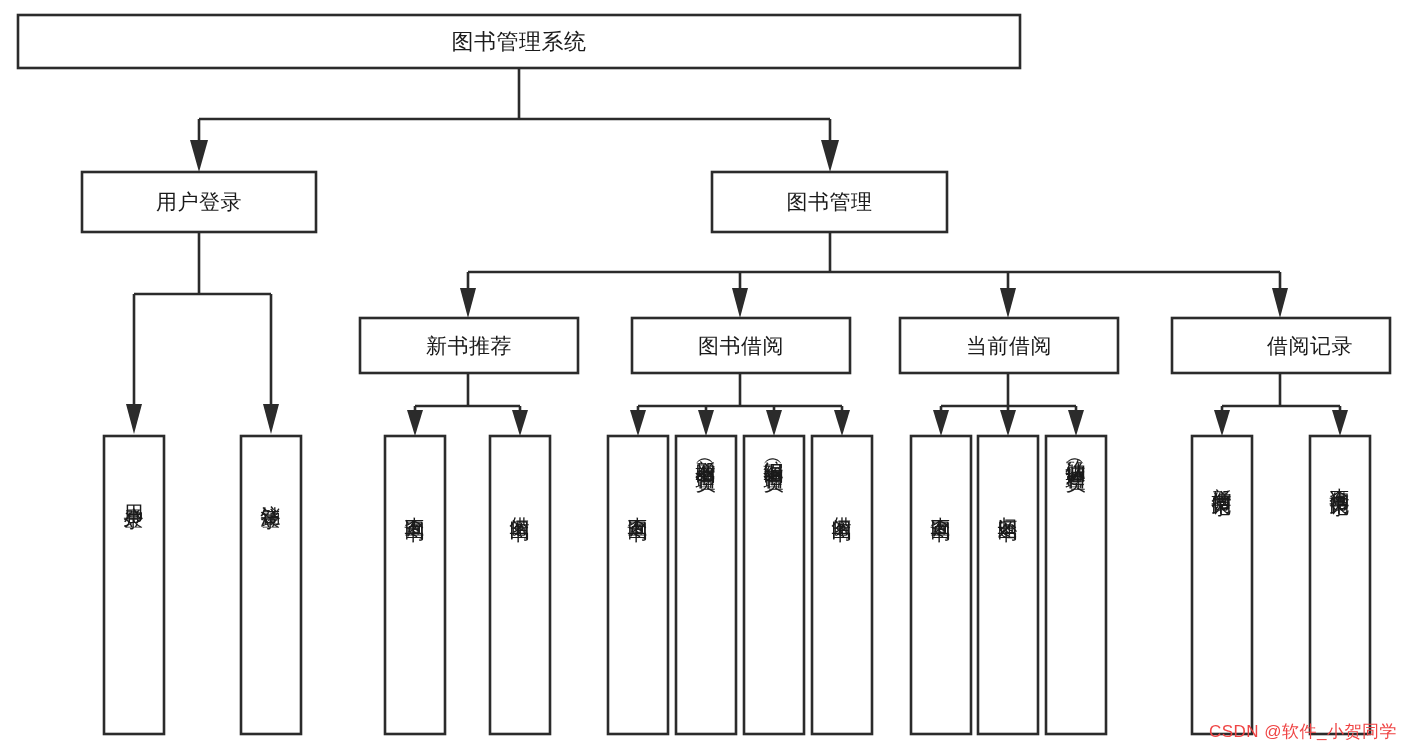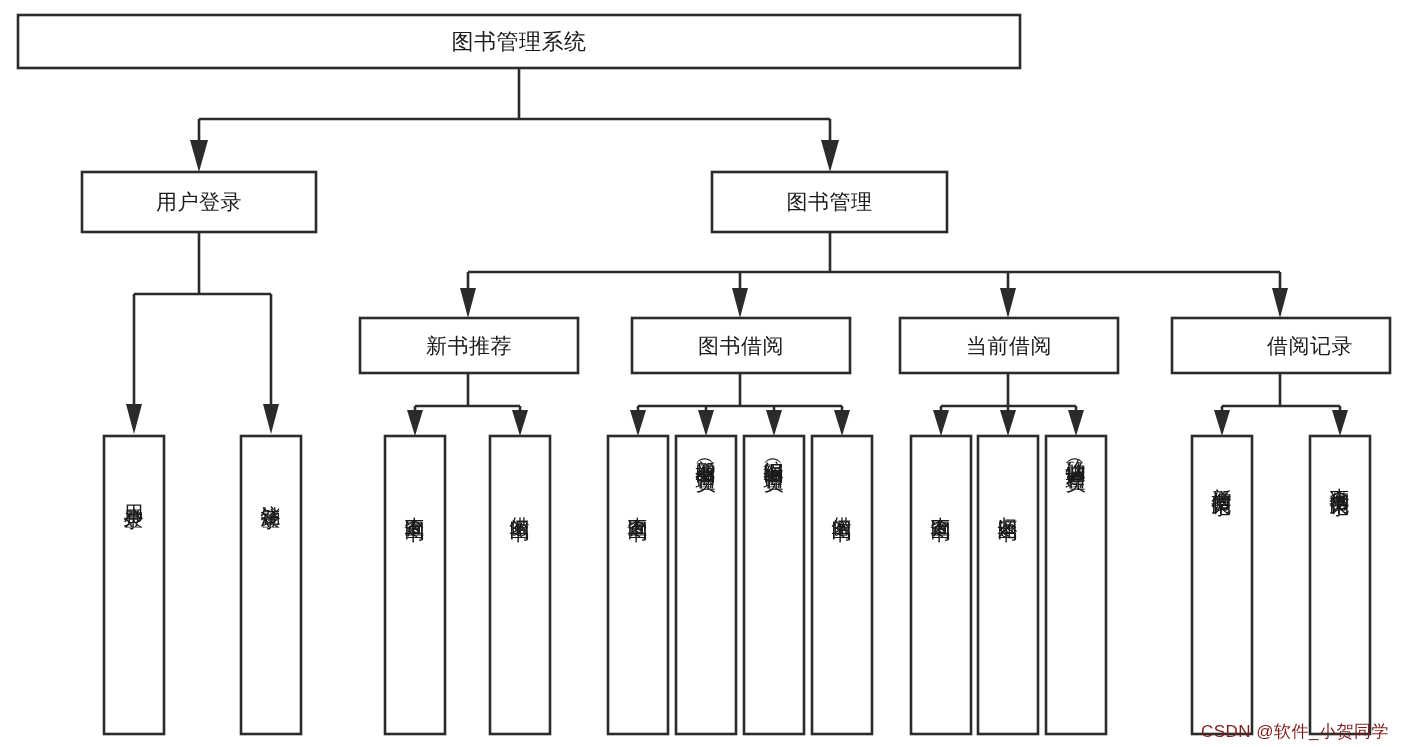--- a/index.html
+++ b/index.html
@@ -71,25 +71,25 @@
     font-size: 21px;
     color: #1a1a1a;
     white-space: nowrap;
     letter-spacing: 0.5px;
   }
   .root-text {
     font-size: 22px;
   }
   #watermark {
     position: absolute;
-    right: 16px;
+    right: 8px;
     bottom: 4px;
     font-family: "Liberation Sans", "DejaVu Sans", sans-serif;
     font-size: 17px;
-    color: #7f1d1d;
+    color: #ef4444;
     white-space: nowrap;
     letter-spacing: 0.5px;
   }
 </style>
 </head>
 <body>
 
 <div id="diagram-root">
 
   <svg id="flowchart" viewBox="0 0 1405 747">

